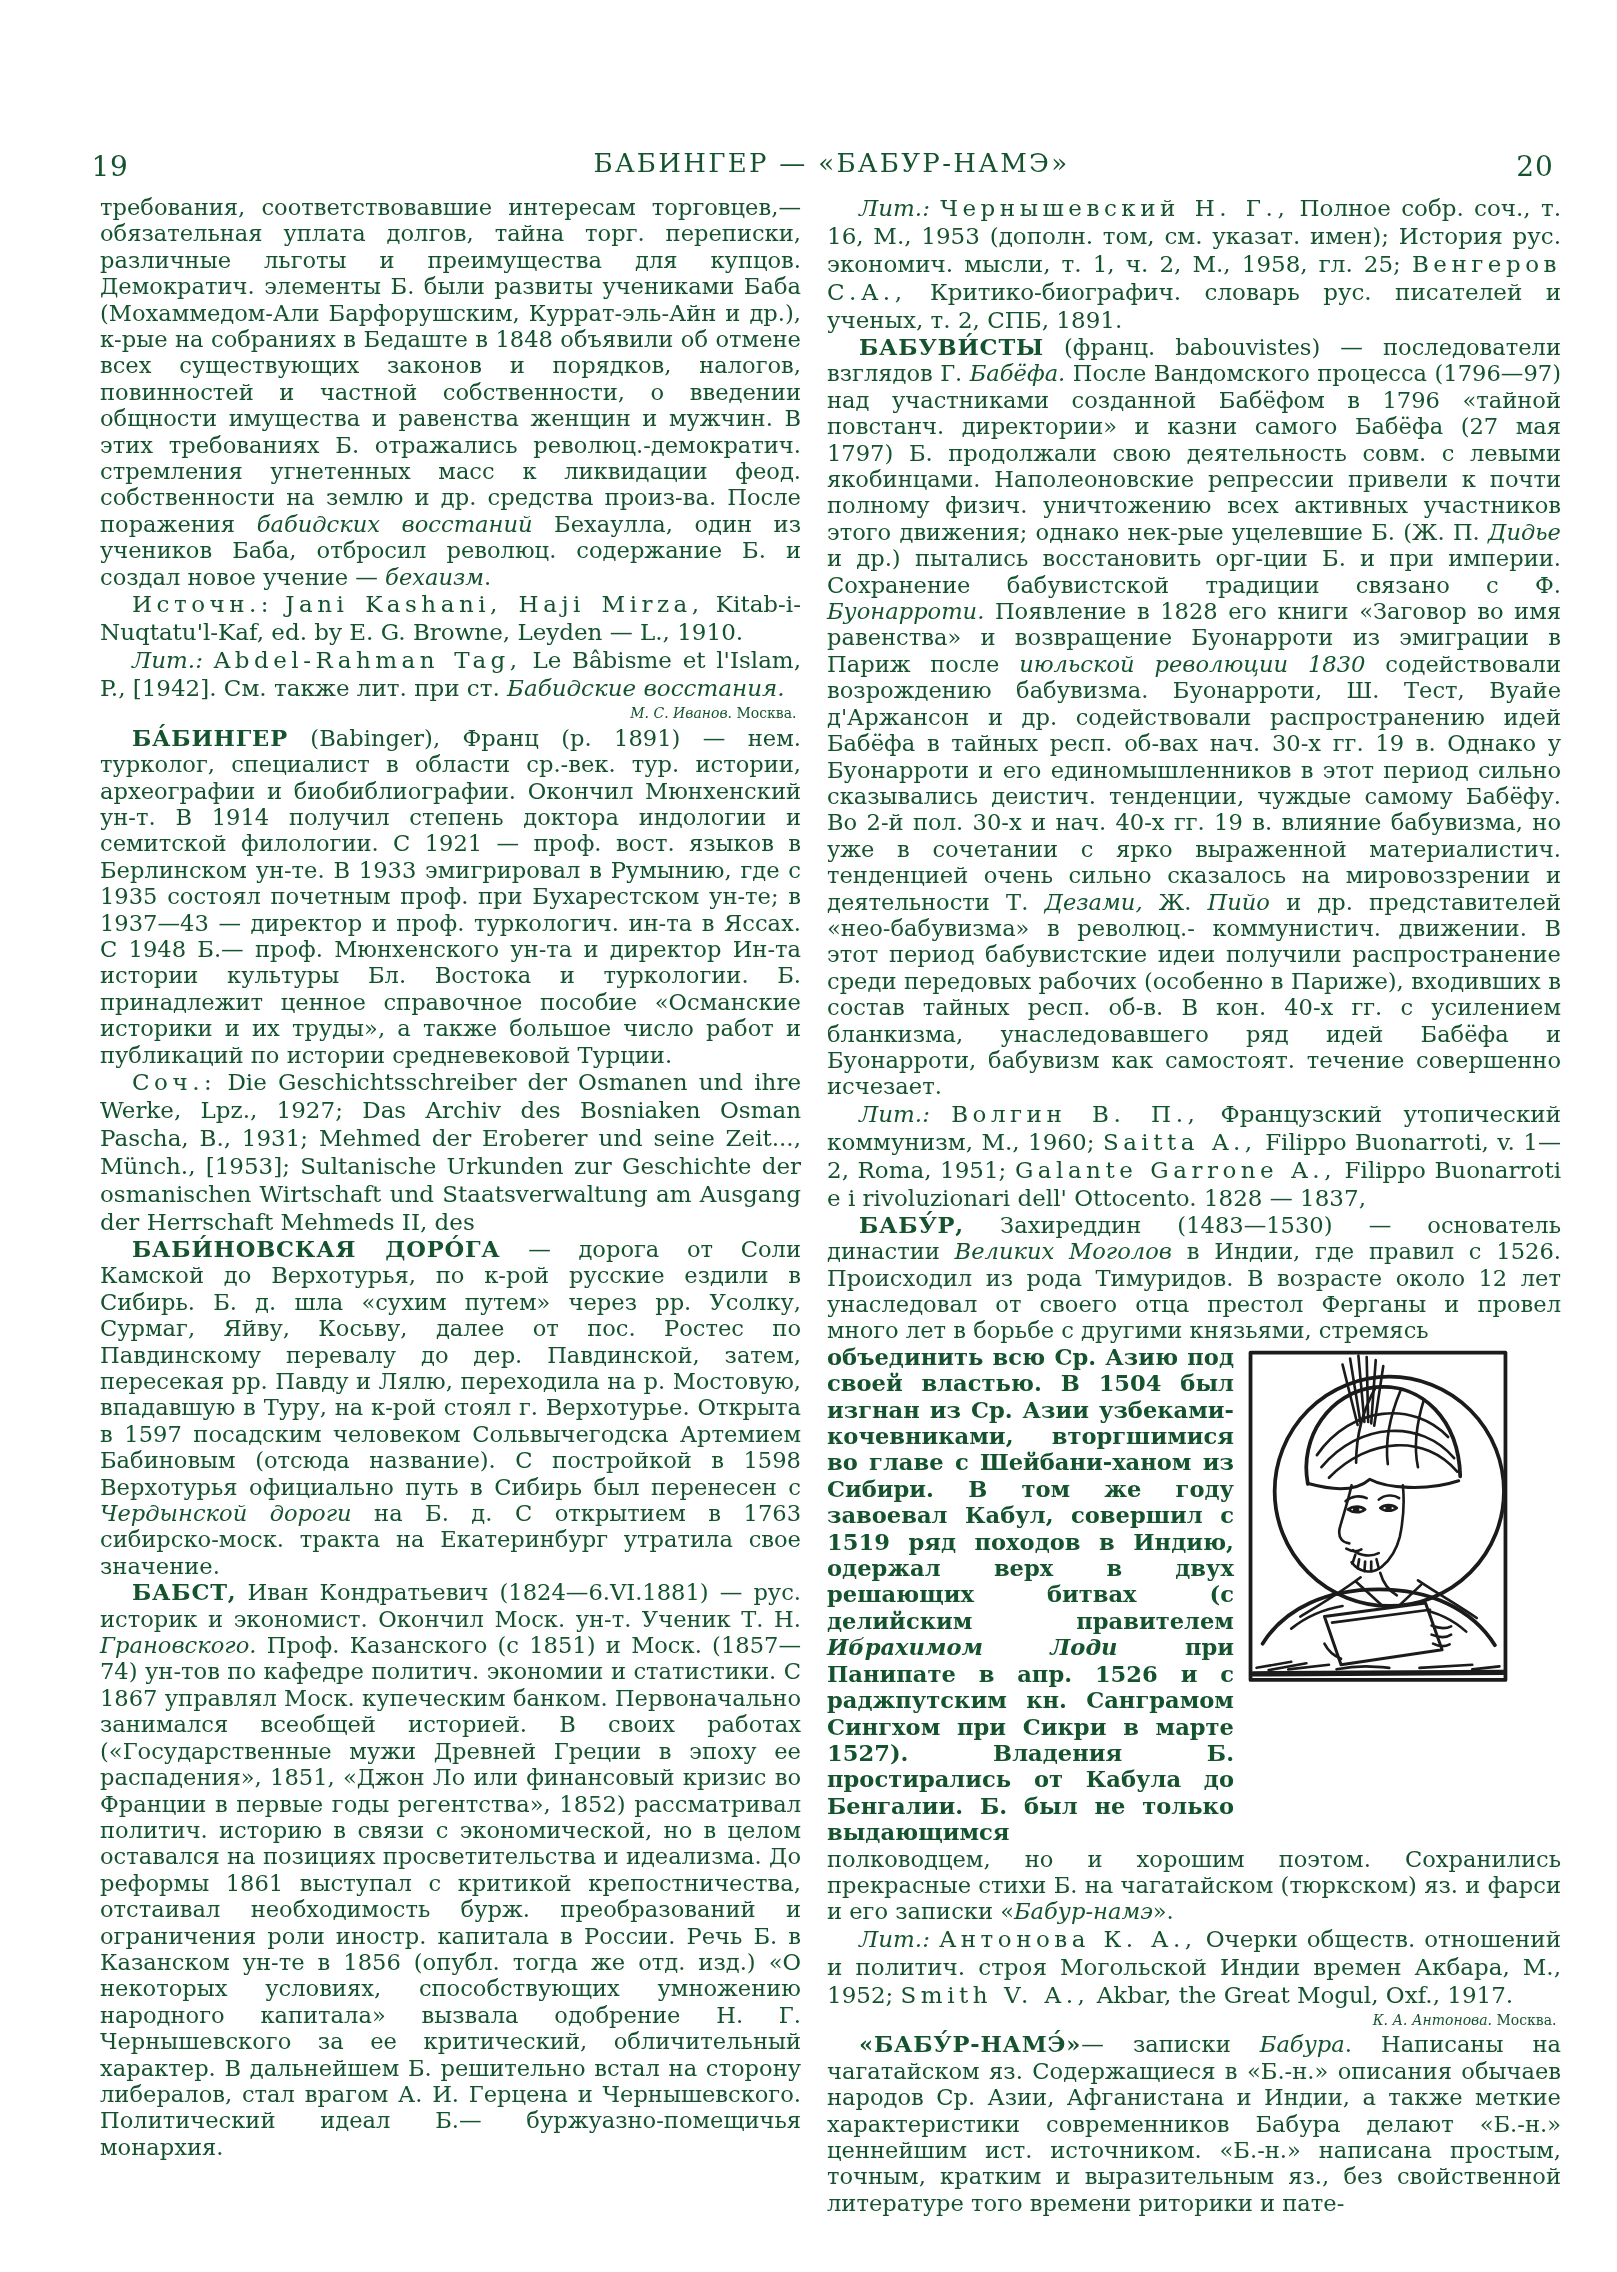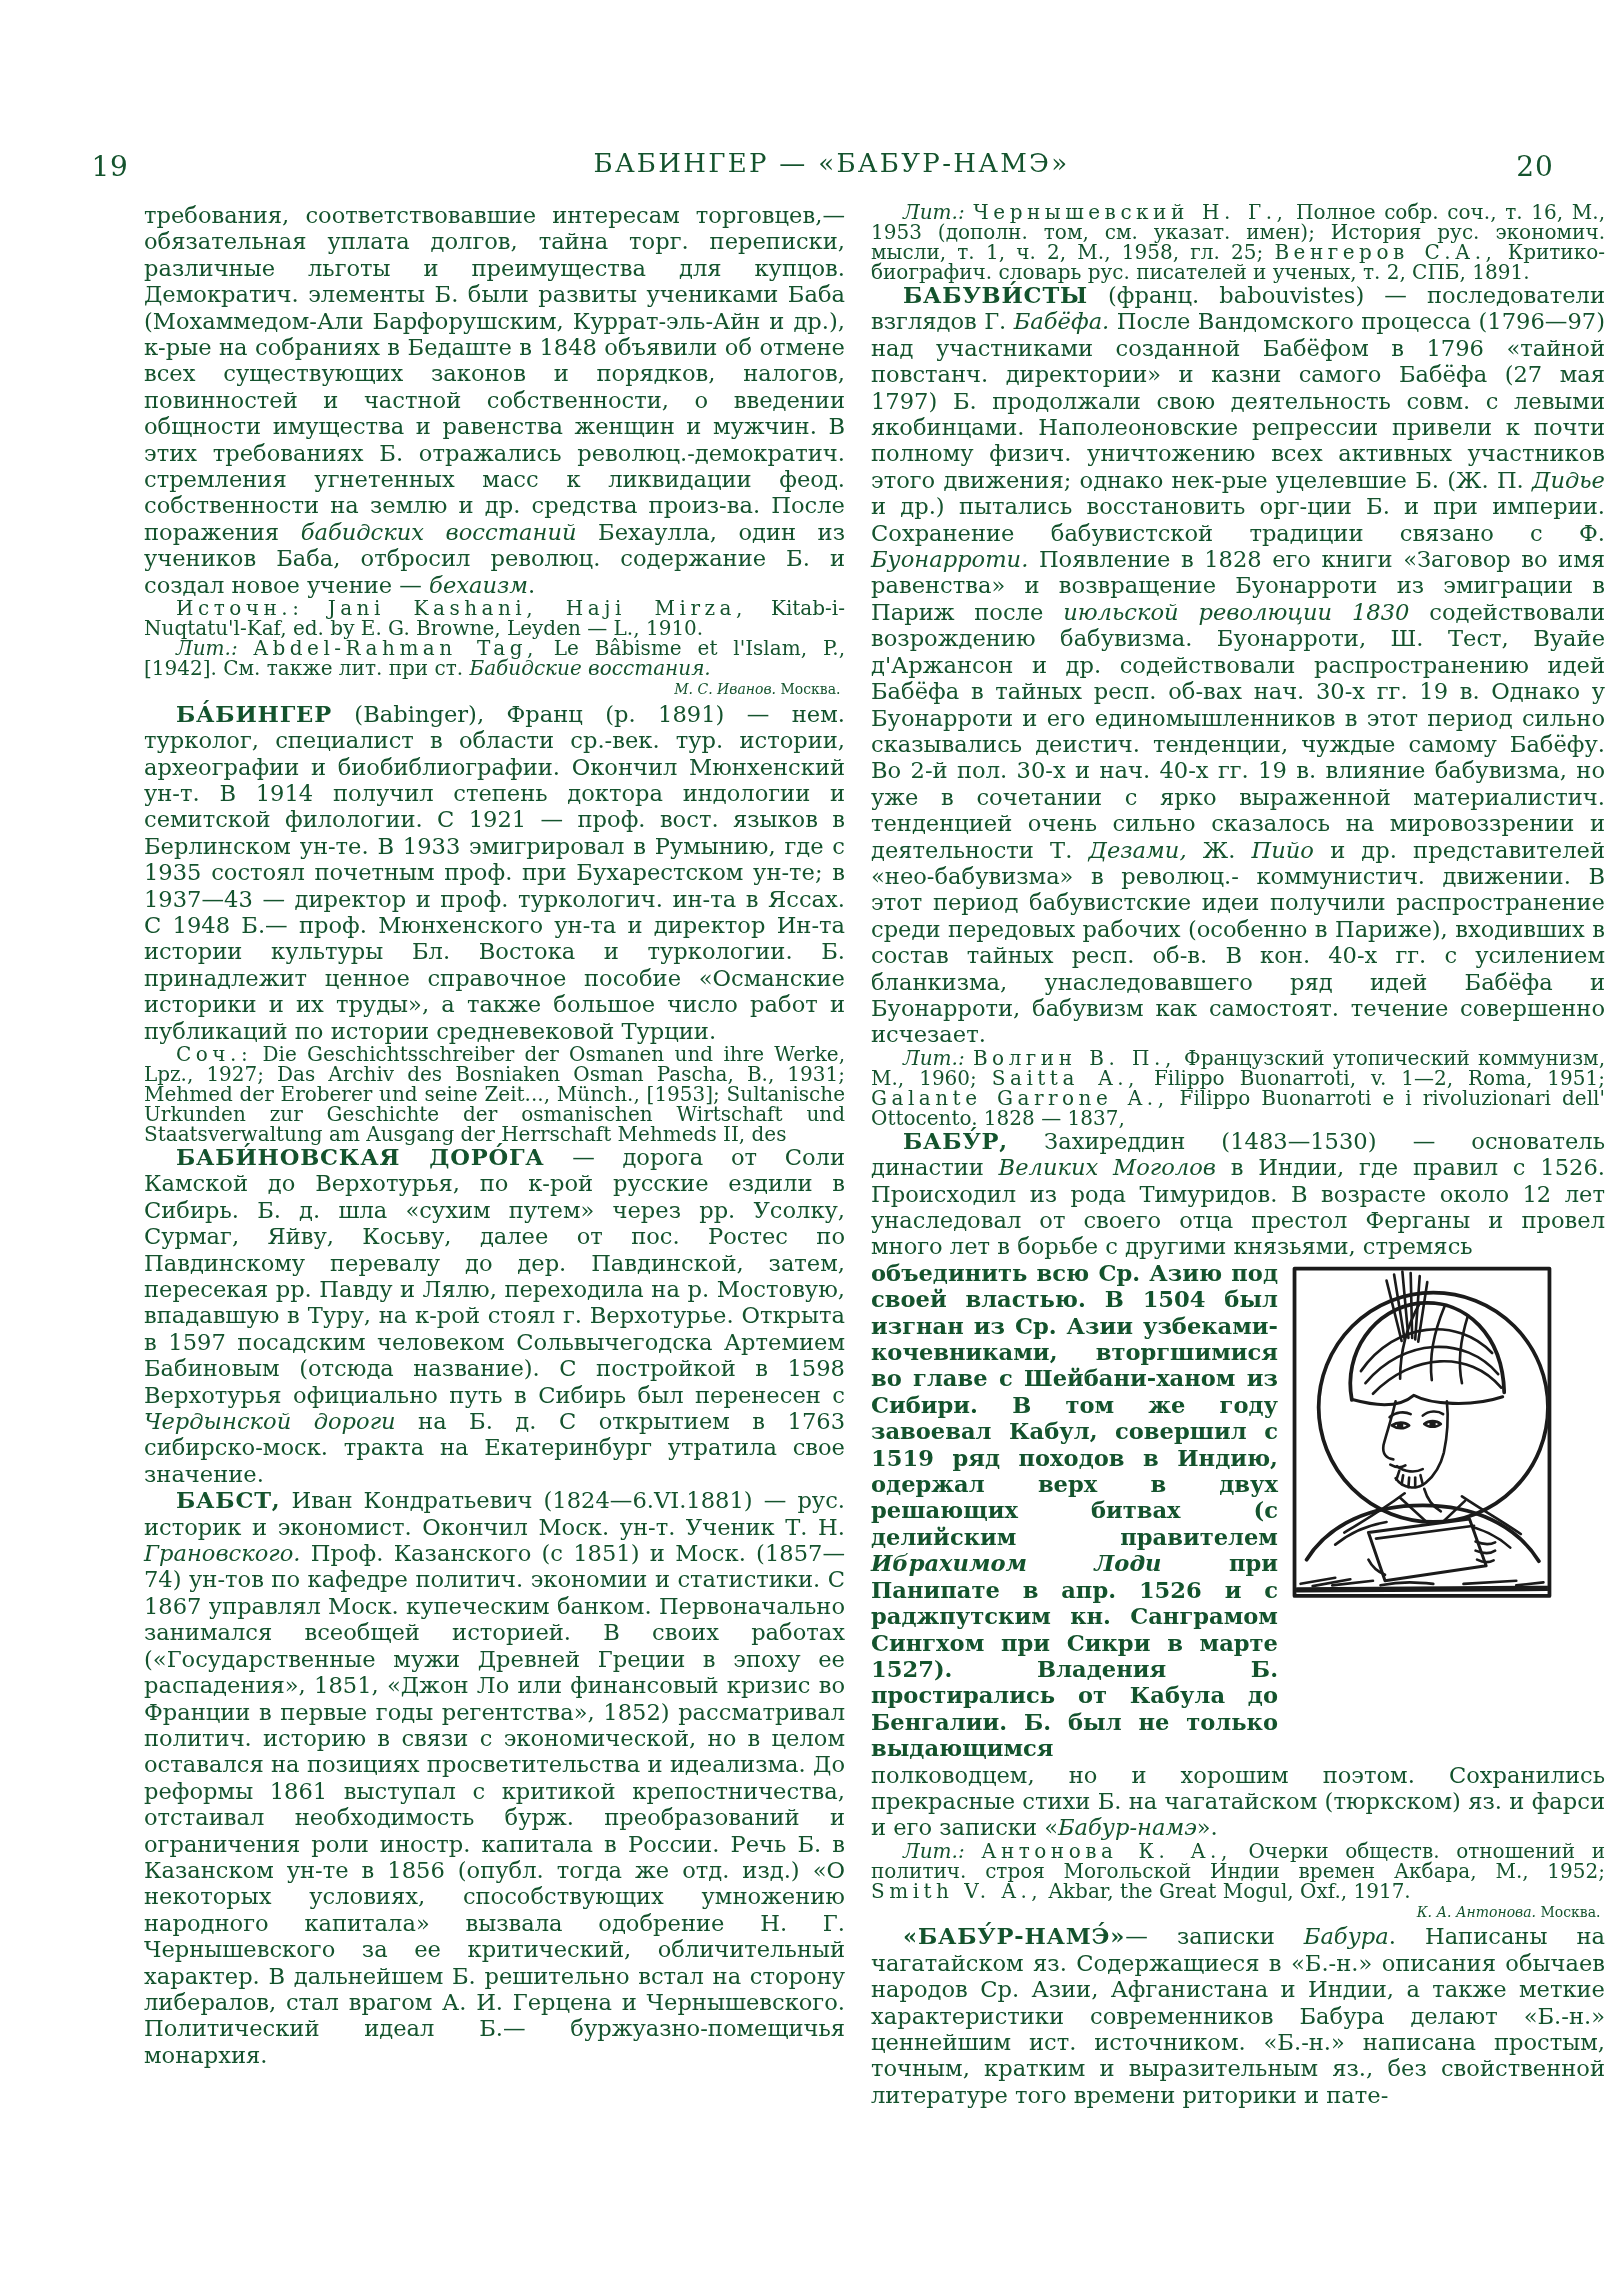--- a/index.html
+++ b/index.html
@@ -14,27 +14,27 @@
   
   .running-head{position:absolute;top:148px;left:102px;right:56px;height:42px;}
   .pageno{position:absolute;top:1.5px;font-size:28px;letter-spacing:0.8px;}
   .pageno-left{left:-10.6px;}
   .pageno-right{right:7.5px;}
   .running-title{
     text-align:center;font-size:26px;letter-spacing:2.3px;
     font-weight:normal;
   }
   
-  .col{position:absolute;top:202px;text-align:justify;margin-left:44px;}
+  .col{position:absolute;top:194px;text-align:justify;}
   .col-left {left:100px;width:701px;}
   .col-right{left:827px;width:734px;}
   p{margin:0;padding:0;}
   .body-p{font-size:22.6px;line-height:26.4px;text-indent:32px;}
   .noindent{text-indent:0;}
-  .small-p{font-size:20px;line-height:20px;text-indent:32px;}
+  .small-p{font-size:23px;line-height:28px;text-indent:32px;}
   .sig-line{font-size:14px;line-height:22.6px;text-align:right;padding-right:4.5px;}
   .lastline{display:flex;justify-content:space-between;font-size:18.5px;line-height:22.6px;}
   .seg-b{font-weight:bold;letter-spacing:0.8px;}
   .seg-i{font-style:italic;}
   .seg-sp{letter-spacing:4.5px;}
   
   .babur-wrap{position:relative;min-height:353px;}
   .babur-narrow{width:407px;font-weight:bold;}
   .portrait-box{
     position:absolute;left:419px;top:4.5px;width:267px;height:347px;

